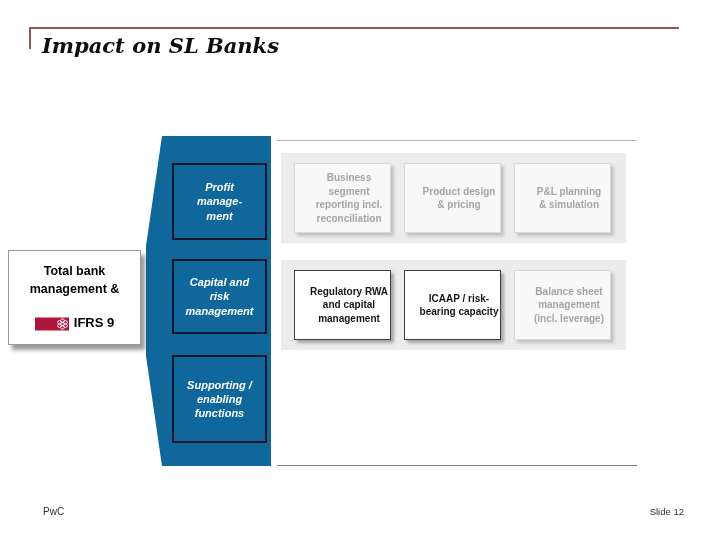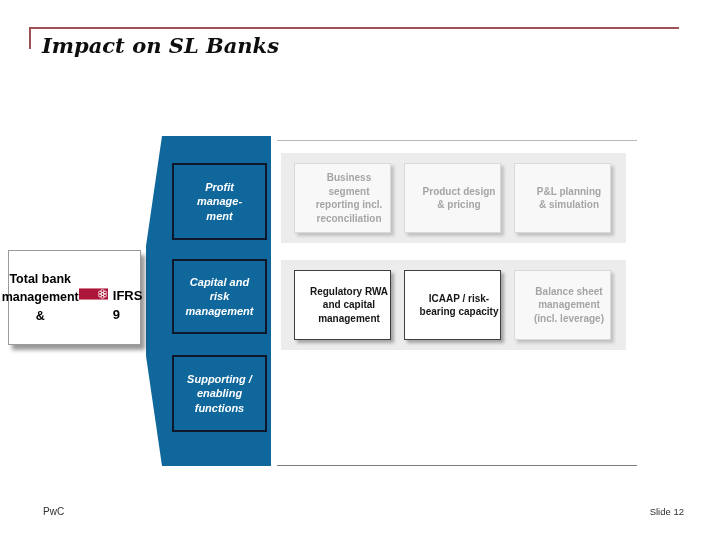--- a/index.html
+++ b/index.html
@@ -25,21 +25,21 @@
 
   .cat{
     position:absolute;left:172px;width:95px;box-sizing:border-box;
     border:2px solid #0f172a;background:#0f679c;
     display:flex;align-items:center;justify-content:center;text-align:center;
     color:#ffffff;font-weight:bold;font-style:italic;font-size:11px;line-height:1.3;
     white-space:pre-line;
   }
   .cat.profit{top:163px;height:77px;}
   .cat.capital{top:259px;height:75px;}
-  .cat.support{top:355px;height:77px;}
+  .cat.support{top:355px;height:88px;}
 
   .band{
     position:absolute;left:281px;width:345px;height:90px;background:#ececec;
     display:flex;align-items:center;padding-left:13px;gap:13px;box-sizing:border-box;
   }
   .band.r1{top:153px}.band.r2{top:260px}.band.r3{top:367px}
 
   .item{
     width:97px;height:70px;box-sizing:border-box;flex:0 0 auto;
     background:#f8f8f8;border:1px solid #d9d9d9;
@@ -51,25 +51,25 @@
   }
   .item.hl{
     background:#ffffff;border:1px solid #3f3f3f;color:#161616;
     box-shadow:3px 3px 3px rgba(0,0,0,0.3);
   }
 
   .total-box{
     position:absolute;left:8px;top:250px;width:133px;height:95px;box-sizing:border-box;
     background:#ffffff;border:1px solid #9a9a9a;
     box-shadow:4px 5px 4px rgba(0,0,0,0.4);
-    display:flex;align-items:center;justify-content:center;
+    display:flex;flex-direction:column;align-items:center;justify-content:center;
     color:#000;font-weight:bold;font-size:12.5px;line-height:1.45;
   }
   .total-title{white-space:pre-line;text-align:center;}
-  .ifrs-row{display:flex;gap:5px;margin-top:16px;}
+  .ifrs-row{display:flex;align-items:center;gap:5px;margin-top:16px;}
   .ifrs-label{font-size:13px;}
 
   .footer-brand{position:absolute;left:43px;top:506px;font-size:10px;color:#303030;}
   .footer-page{position:absolute;right:36px;top:506px;font-size:9.5px;color:#303030;}
 </style>
 </head>
 <body>
 
 <div class="slide">
 

